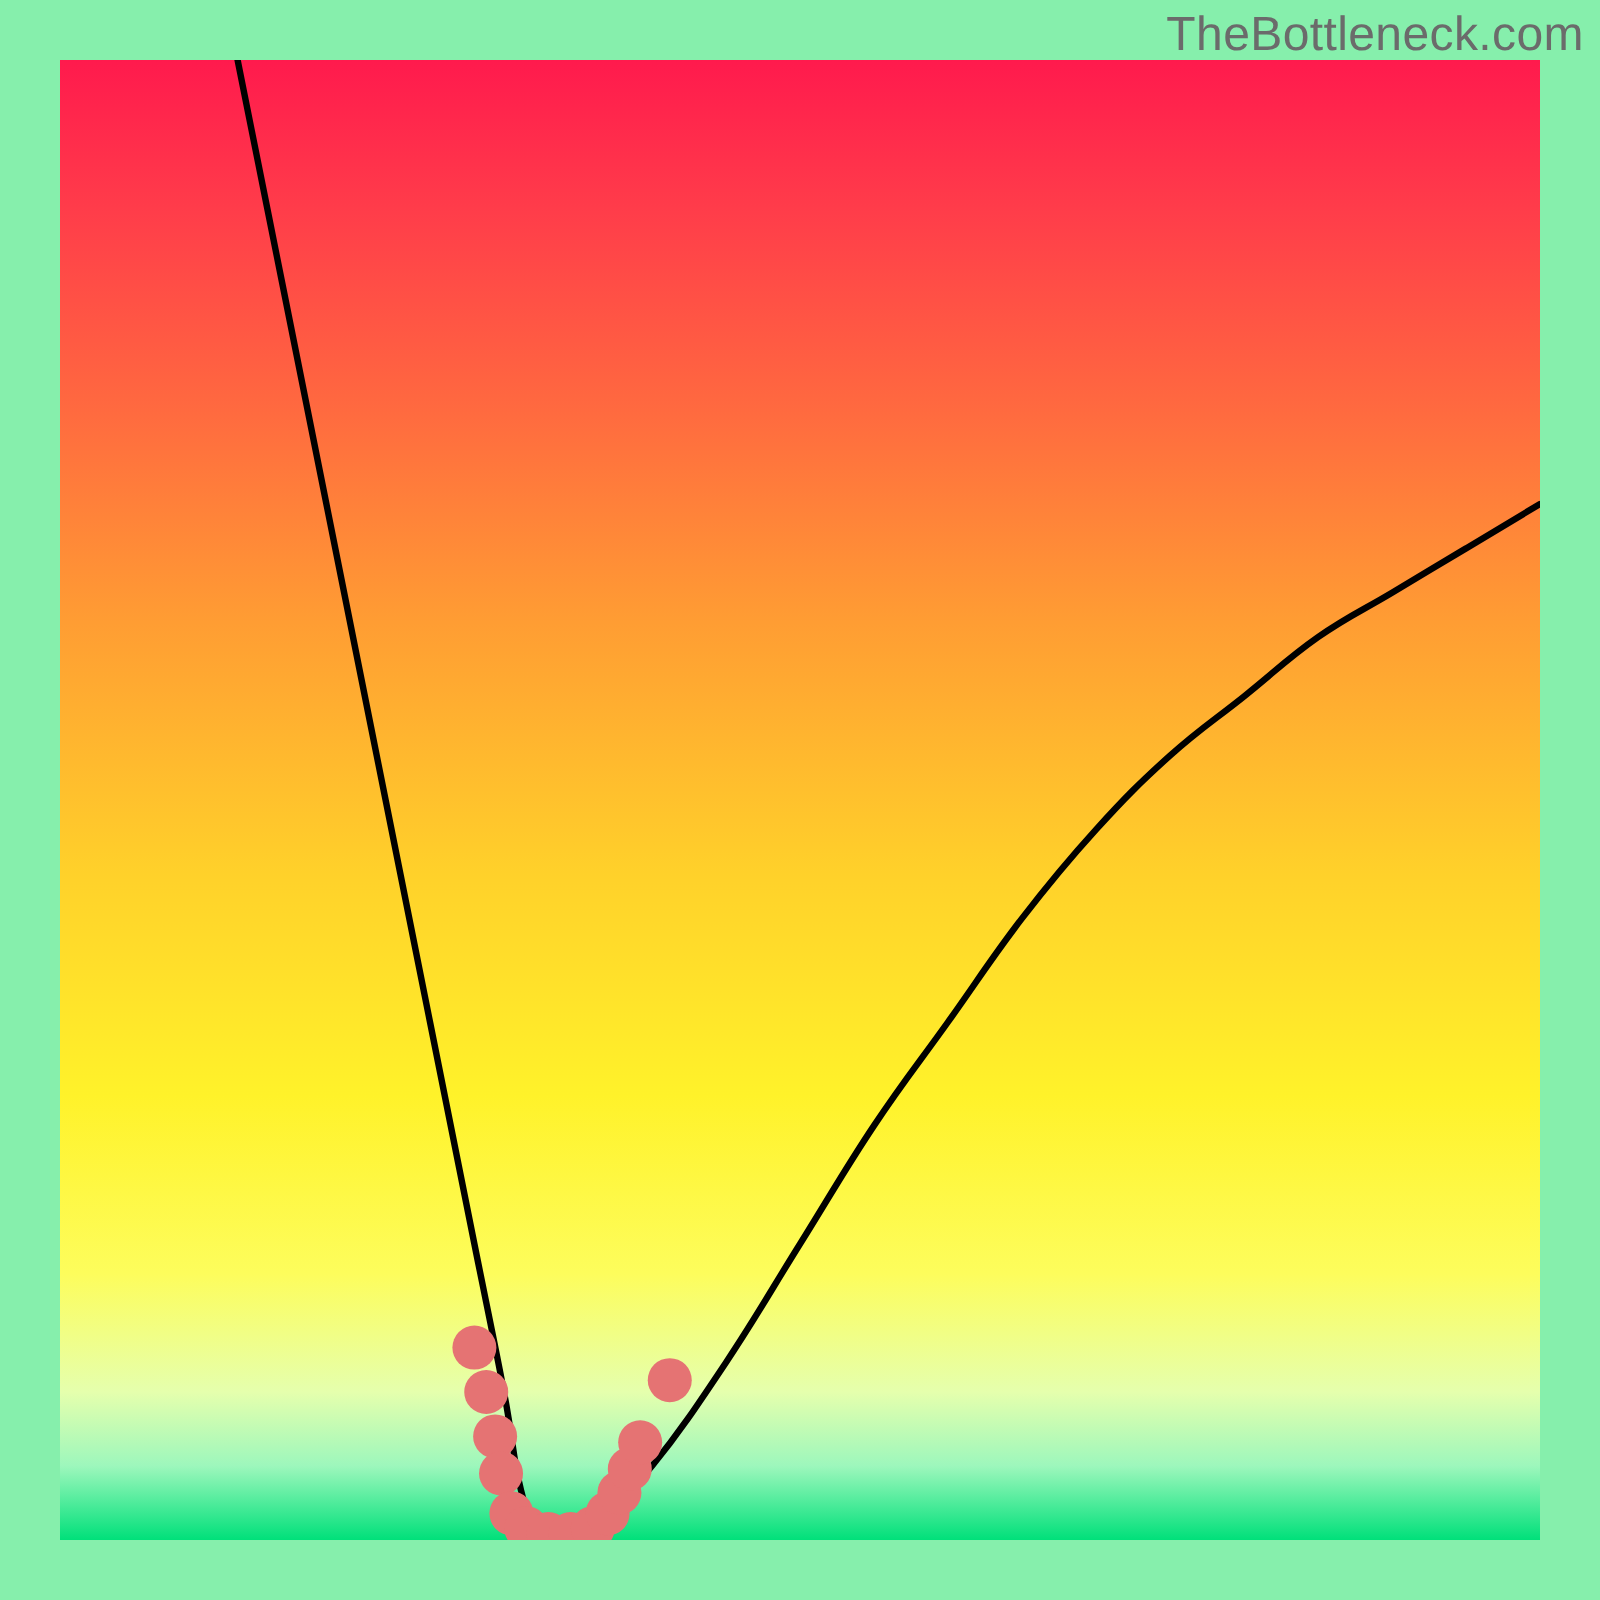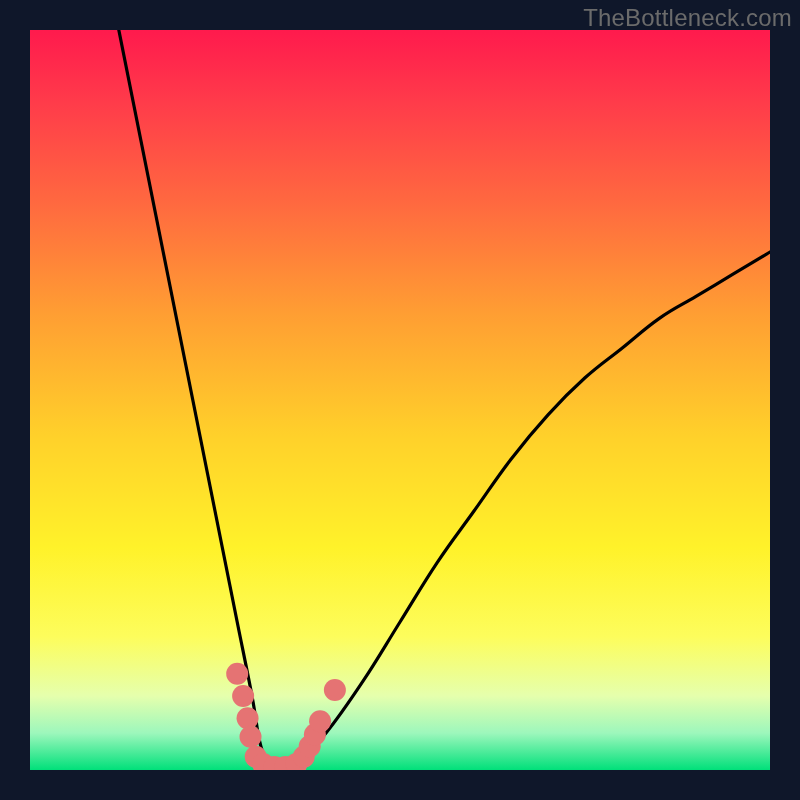--- a/index.html
+++ b/index.html
@@ -10,21 +10,21 @@
     background: #000;
     overflow: hidden;
     font-family: Arial, Helvetica, sans-serif;
   }
   .frame {
     position: absolute;
     left: 0;
     top: 0;
     width: 800px;
     height: 800px;
-    background: #0f172a;
+    background: #86efac;
   }
   .plot {
     position: absolute;
     left: 30px;
     top: 30px;
     width: 740px;
     height: 740px;
     background: linear-gradient(
       to bottom,
       #ff1a4d 0%,

